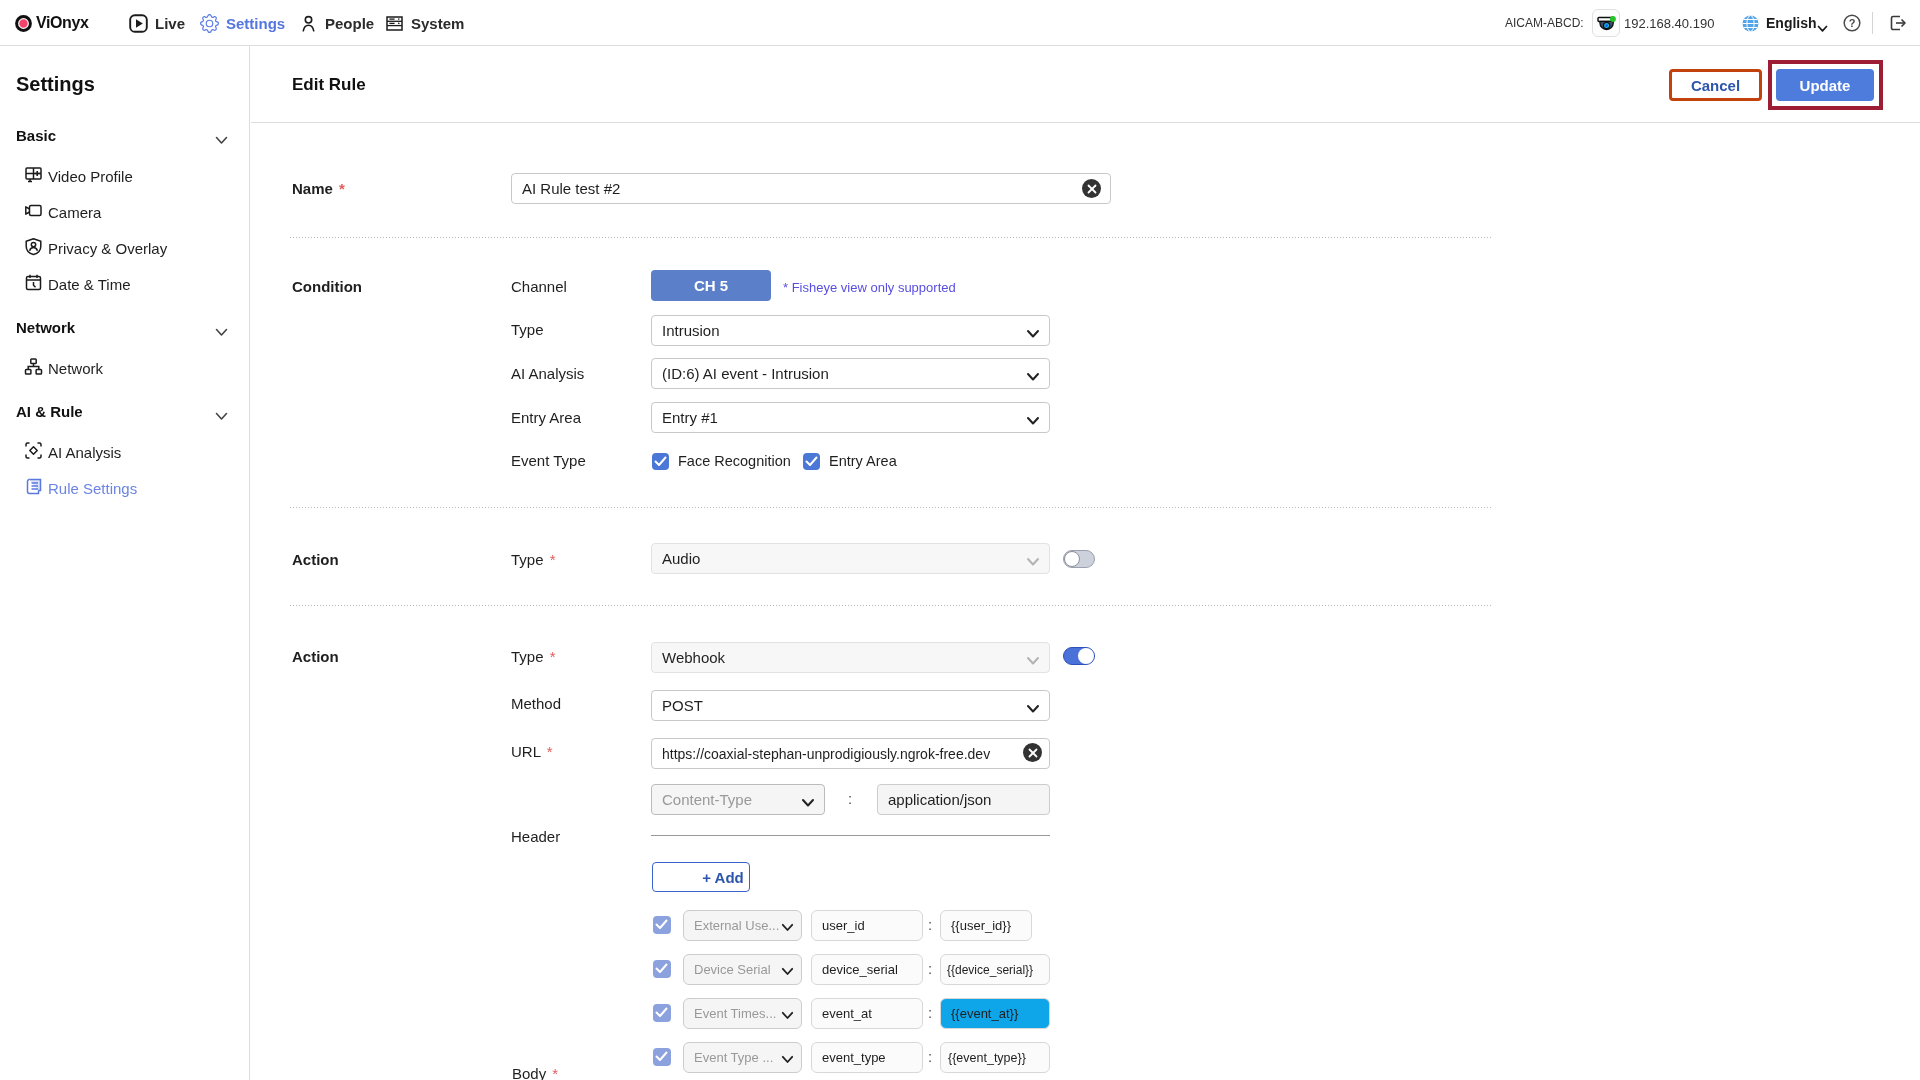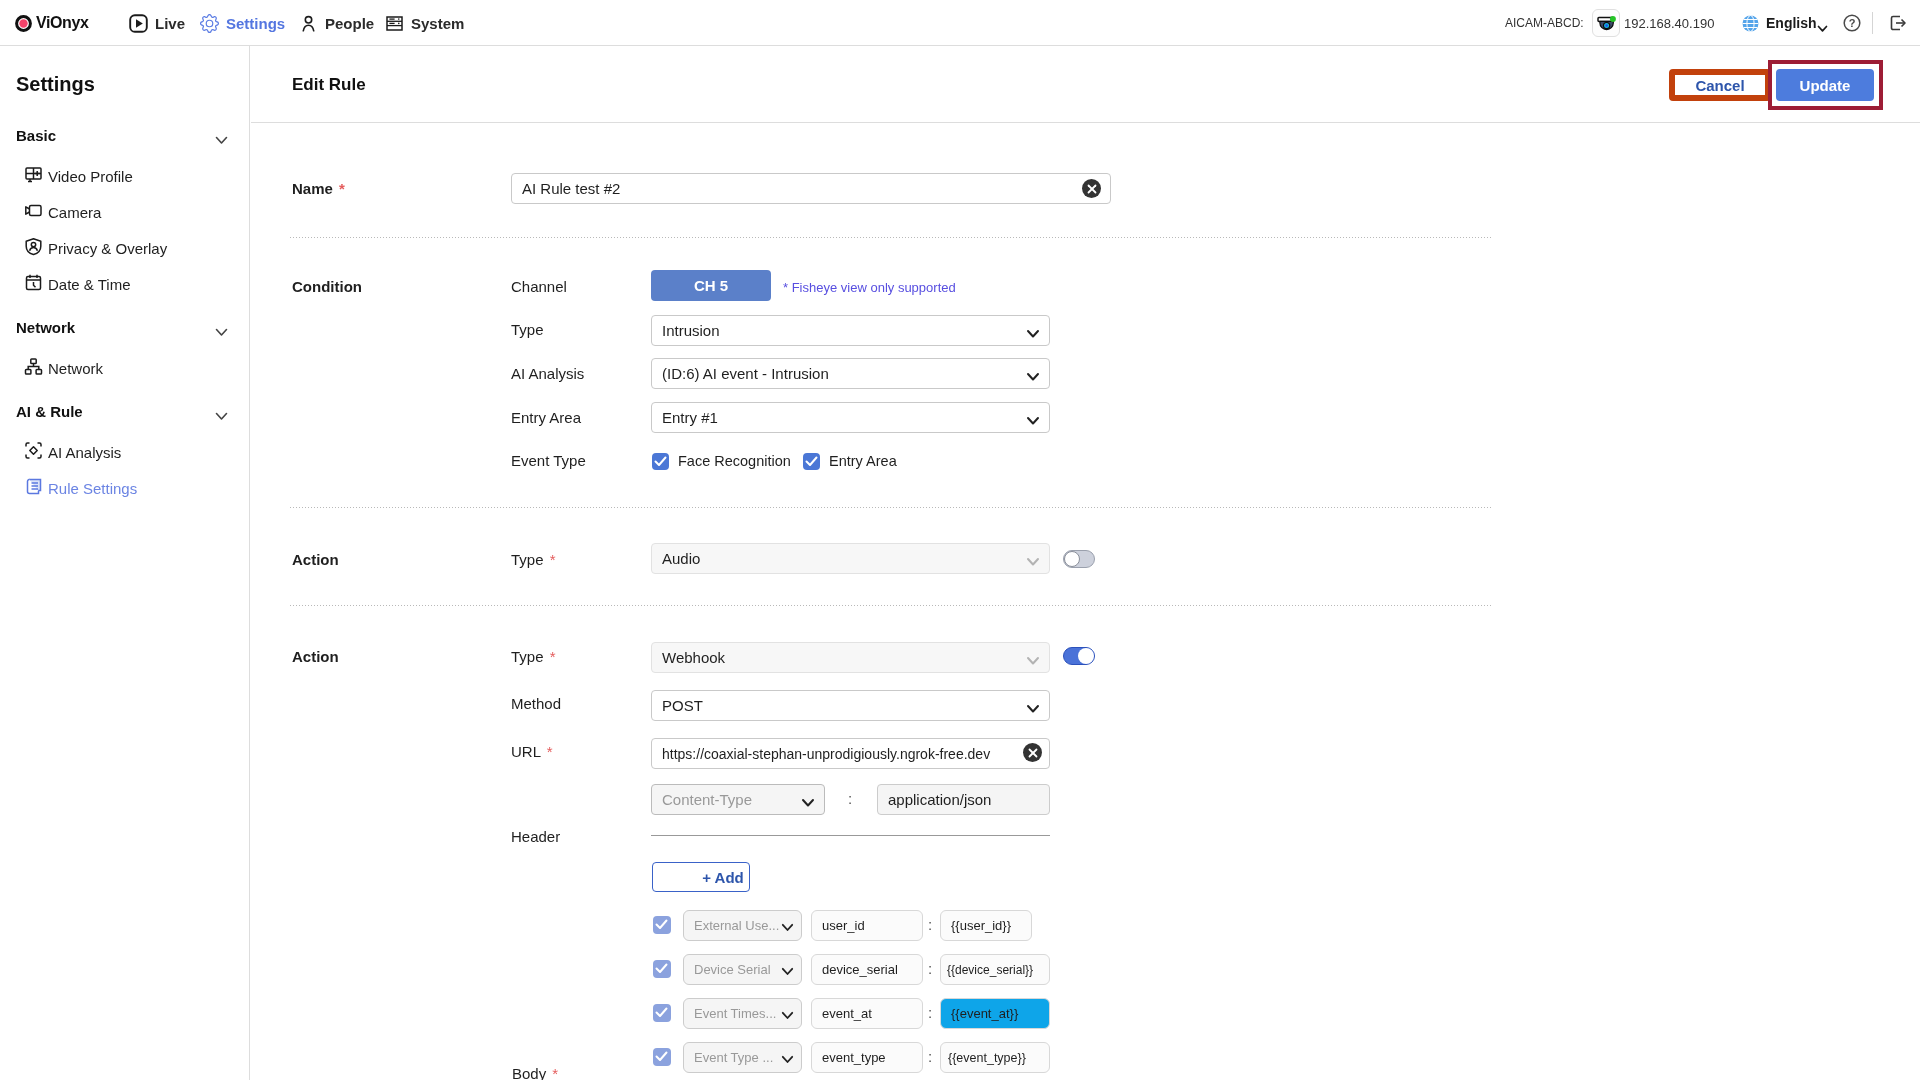--- a/index.html
+++ b/index.html
@@ -201,21 +201,21 @@
             <line x1="7.5" y1="6" x2="14" y2="6" stroke="#5b78e0" stroke-width="1.5"></line>
             <line x1="7.5" y1="9" x2="14" y2="9" stroke="#5b78e0" stroke-width="1.5"></line>
             <line x1="7.5" y1="12" x2="14" y2="12" stroke="#5b78e0" stroke-width="1.5"></line>
           </svg></div>
       <div class="slab" style="color:#6b84e3;">Rule Settings</div>
     </div>
   </div>
   <div id="band">
     <div class="abs b" style="left:41px;top:75px;font-size:17px;color:#111;top:29px;">Edit Rule</div>
   </div>
-  <div class="btn" style="left:1669px;top:69px;width:102px;background:#fff;border:6px solid #c2410c;color:#2d55ab;">Cancel</div>
+  <div class="btn" style="left:1669px;top:69px;width:93px;background:#fff;border:3px solid #c2410c;color:#2d55ab;">Cancel</div>
   <div class="btn" style="left:1776px;top:69px;width:98px;background:#4d7cdd;color:#fff;">Update</div>
   <div class="abs" style="left:1768px;top:60px;width:115px;height:50px;border:4px solid #9d1d35;"></div>
   <div id="main">
 
     <div class="lbl b" style="left:292px;top:179px;">Name <span class="star">*</span></div>
     <div class="inp" style="left:511px;top:173px;width:600px;">AI Rule test #2</div>
     <div class="clearbtn" style="left:1082px;top:179px;">
         <svg width="10" height="10" viewBox="0 0 10 10">
           <line x1="1.5" y1="1.5" x2="8.5" y2="8.5" stroke="#fff" stroke-width="1.8" stroke-linecap="round"></line>
           <line x1="8.5" y1="1.5" x2="1.5" y2="8.5" stroke="#fff" stroke-width="1.8" stroke-linecap="round"></line>

